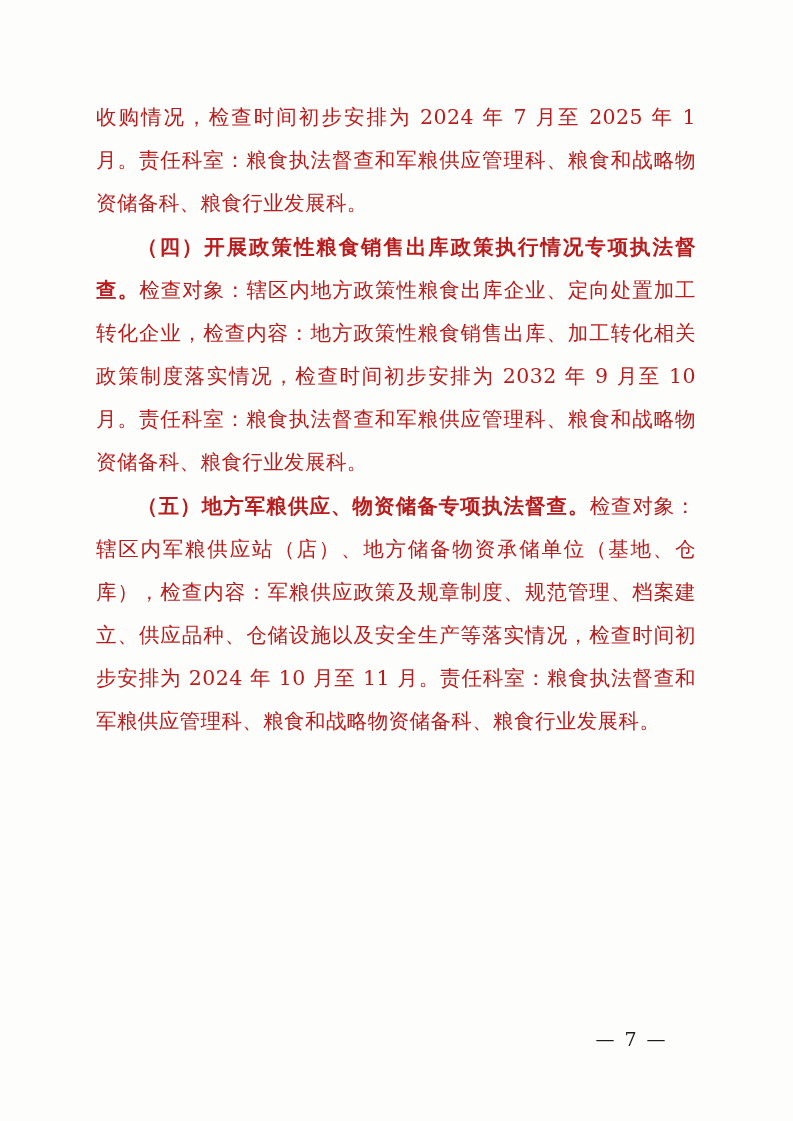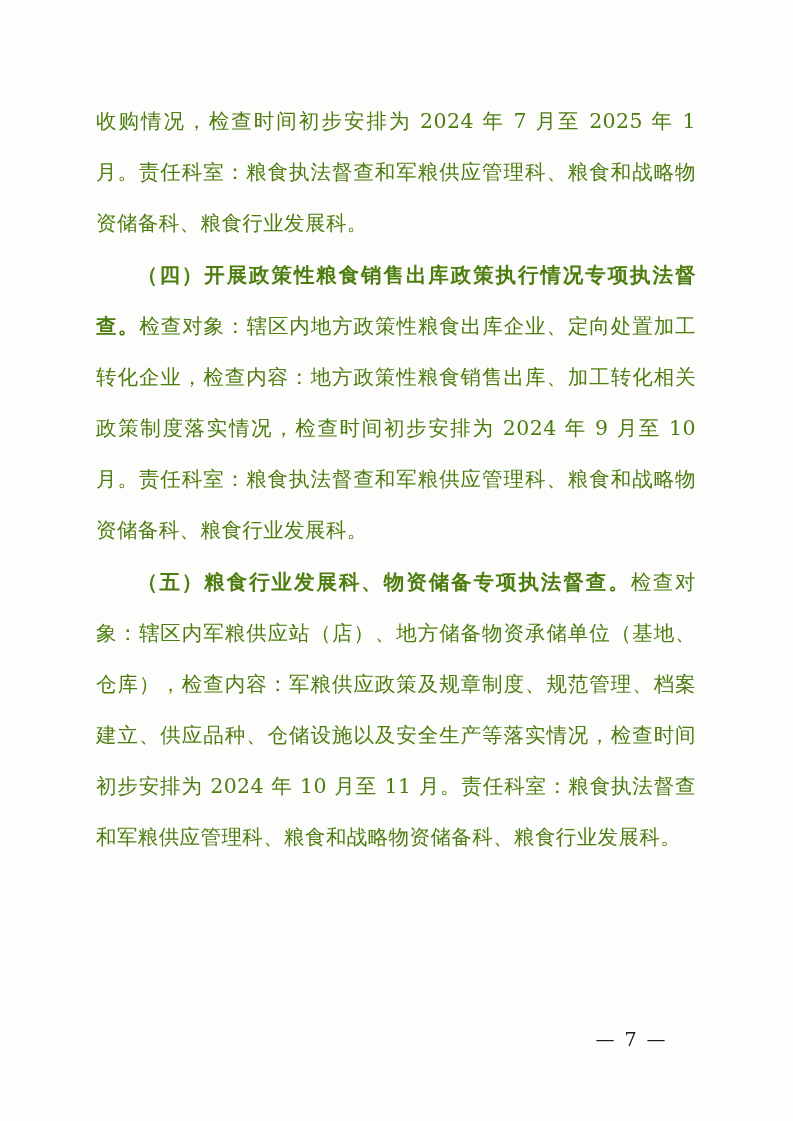--- a/index.html
+++ b/index.html
@@ -25,25 +25,25 @@
   }
   .content {
     position: absolute;
     left: 96px;
     top: 96px;
     width: 600px;
   }
   p.para {
     margin: 0 0 1px 0;
     font-size: 20.5px;
-    line-height: 51px;
+    line-height: 43px;
     text-align: justify;
     text-justify: inter-ideograph;
     letter-spacing: 0.4px;
-    color: #4d7c0f;
+    color: #b91c1c;
   }
   p.indent {
     text-indent: 41px;
   }
   .bold {
     font-weight: bold;
     letter-spacing: 0.6px;
   }
   .footer {
     position: absolute;
@@ -61,20 +61,20 @@
     padding-left: 470px;
   }
 </style>
 </head>
 <body>
 
 <div class="page">
   <div class="content">
     <div id="paragraphs">
         <p class="para"><span>收购情况，检查时间初步安排为 2024 年 7 月至 2025 年 1 月。责任科室：粮食执法督查和军粮供应管理科、粮食和战略物资储备科、粮食行业发展科。</span></p>
-        <p class="para indent"><span class="bold">（四）开展政策性粮食销售出库政策执行情况专项执法督查。</span><span>检查对象：辖区内地方政策性粮食出库企业、定向处置加工转化企业，检查内容：地方政策性粮食销售出库、加工转化相关政策制度落实情况，检查时间初步安排为 2024 年 9 月至 10 月。责任科室：粮食执法督查和军粮供应管理科、粮食和战略物资储备科、粮食行业发展科。</span></p>
-        <p class="para indent"><span class="bold">（五）粮食行业发展科、物资储备专项执法督查。</span><span>检查对象：辖区内军粮供应站（店）、地方储备物资承储单位（基地、仓库），检查内容：军粮供应政策及规章制度、规范管理、档案建立、供应品种、仓储设施以及安全生产等落实情况，检查时间初步安排为 2024 年 10 月至 11 月。责任科室：粮食执法督查和军粮供应管理科、粮食和战略物资储备科、粮食行业发展科。</span></p>
+        <p class="para indent"><span class="bold">（四）开展政策性粮食销售出库政策执行情况专项执法督查。</span><span>检查对象：辖区内地方政策性粮食出库企业、定向处置加工转化企业，检查内容：地方政策性粮食销售出库、加工转化相关政策制度落实情况，检查时间初步安排为 2032 年 9 月至 10 月。责任科室：粮食执法督查和军粮供应管理科、粮食和战略物资储备科、粮食行业发展科。</span></p>
+        <p class="para indent"><span class="bold">（五）地方军粮供应、物资储备专项执法督查。</span><span>检查对象：辖区内军粮供应站（店）、地方储备物资承储单位（基地、仓库），检查内容：军粮供应政策及规章制度、规范管理、档案建立、供应品种、仓储设施以及安全生产等落实情况，检查时间初步安排为 2024 年 10 月至 11 月。责任科室：粮食执法督查和军粮供应管理科、粮食和战略物资储备科、粮食行业发展科。</span></p>
       </div>
   </div>
   <div class="footer">
     <span class="pagenum">— 7 —</span>
   </div>
 </div>
 
 </body></html>

